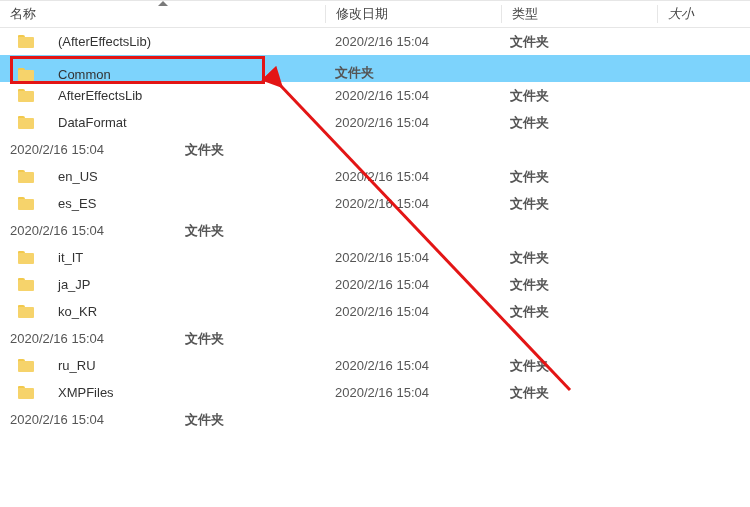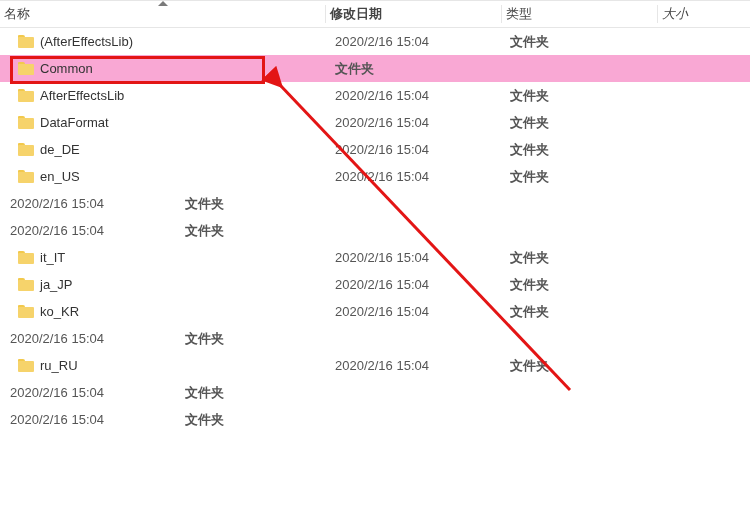--- a/index.html
+++ b/index.html
@@ -20,57 +20,59 @@
     background: #fff;
     height: 28px;
     position: relative;
   }
   .col-sep {
     width: 1px;
     background: #e6e6e6;
     height: 18px;
   }
   .col-header {
-    padding: 0 4px;
+    padding: 0 10px;
     color: #444;
     white-space: nowrap;
     display: flex;
     align-items: center;
     height: 100%;
     position: relative;
   }
   .col-name   { width: 325px; }
-  .col-date   { width: 175px; font-weight: bold; }
+  .col-date   { width: 175px; }
   .col-type   { width: 155px; }
   .col-size   { flex: 1; font-style: italic; }
   .sort-caret {
     position: absolute;
     left: 50%;
     top: 0;
     transform: translateX(-50%);
     width: 0; height: 0;
     border-left: 5px solid transparent;
     border-right: 5px solid transparent;
     border-bottom: 5px solid #7a7a7a;
   }
   .file-list { }
   .file-row {
     display: flex;
     align-items: center;
     height: 27px;
   }
   .file-row.selected {
-    background: #f9a8d4;
+    background: #7dd3fc;
+    align-items: flex-end;
   }
   .name-cell {
     width: 325px;
     display: flex;
     align-items: center;
     padding-left: 18px;
     white-space: nowrap;
+    gap: 18px;
   }
   .date-cell  { width: 175px; padding-left: 10px; color: #555; }
   .type-cell  { width: 155px; padding-left: 10px; color: #555; font-weight: bold; }
   .size-cell  { flex: 1; padding-left: 10px; color: #555; }
   .folder-icon {
     width: 16px;
     height: 13px;
     position: relative;
     margin-right: 6px;
     flex-shrink: 0;
@@ -155,38 +157,38 @@
     <div class="file-row">
       <div class="name-cell">
         <span class="folder-icon"></span>
         <span>DataFormat</span>
       </div>
       <div class="date-cell">2020/2/16 15:04</div>
       <div class="type-cell">文件夹</div>
       <div class="size-cell"></div>
     </div>
     <div class="file-row">
-      <div class="name-cell">
-        <span class="folder-icon"></span>
-        <span>de_DE</span>
-      </div>
       <div class="date-cell">2020/2/16 15:04</div>
       <div class="type-cell">文件夹</div>
       <div class="size-cell"></div>
     </div>
     <div class="file-row">
       <div class="name-cell">
         <span class="folder-icon"></span>
         <span>en_US</span>
       </div>
       <div class="date-cell">2020/2/16 15:04</div>
       <div class="type-cell">文件夹</div>
       <div class="size-cell"></div>
     </div>
     <div class="file-row">
+      <div class="name-cell">
+        <span class="folder-icon"></span>
+        <span>es_ES</span>
+      </div>
       <div class="date-cell">2020/2/16 15:04</div>
       <div class="type-cell">文件夹</div>
       <div class="size-cell"></div>
     </div>
     <div class="file-row">
       <div class="date-cell">2020/2/16 15:04</div>
       <div class="type-cell">文件夹</div>
       <div class="size-cell"></div>
     </div>
     <div class="file-row">
@@ -224,20 +226,24 @@
     <div class="file-row">
       <div class="name-cell">
         <span class="folder-icon"></span>
         <span>ru_RU</span>
       </div>
       <div class="date-cell">2020/2/16 15:04</div>
       <div class="type-cell">文件夹</div>
       <div class="size-cell"></div>
     </div>
     <div class="file-row">
+      <div class="name-cell">
+        <span class="folder-icon"></span>
+        <span>XMPFiles</span>
+      </div>
       <div class="date-cell">2020/2/16 15:04</div>
       <div class="type-cell">文件夹</div>
       <div class="size-cell"></div>
     </div>
     <div class="file-row">
       <div class="date-cell">2020/2/16 15:04</div>
       <div class="type-cell">文件夹</div>
       <div class="size-cell"></div>
     </div>
   </div>

